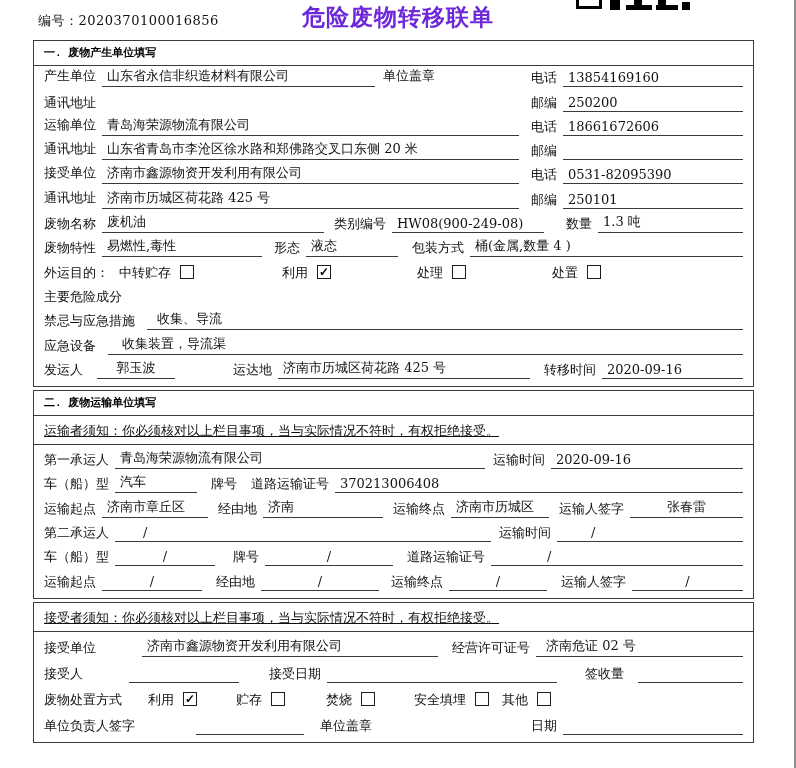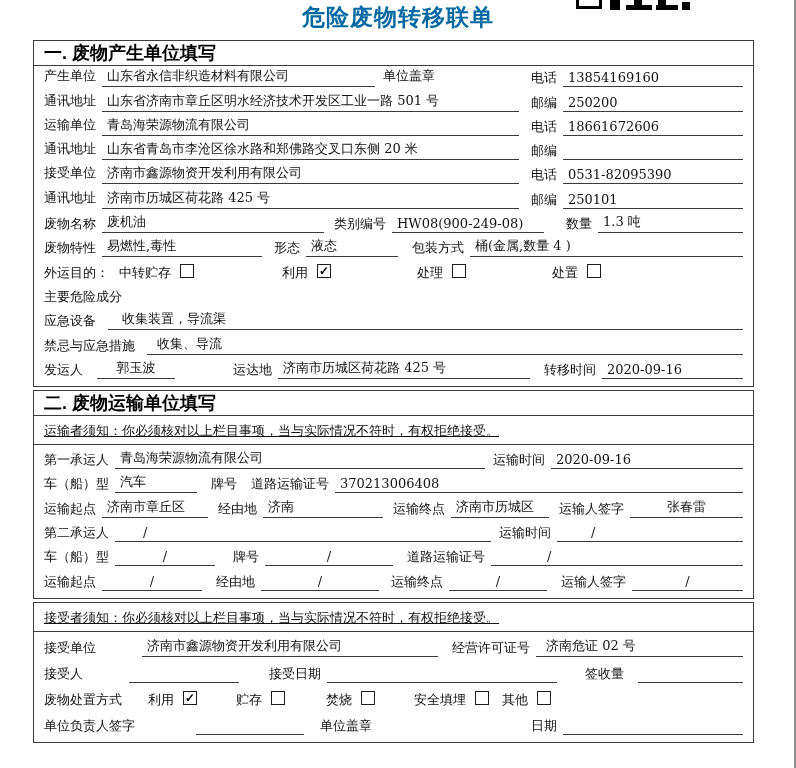--- a/index.html
+++ b/index.html
@@ -3,56 +3,57 @@
 <meta charset="utf-8">
 <style>
   html,body{margin:0;padding:0;}
   body{width:796px;height:768px;background:#ffffff;position:relative;overflow:hidden;
        font-family:"DejaVu Serif","Liberation Serif",serif;color:#111;font-size:13px;}
   .edge-r{position:absolute;right:0;top:0;width:2px;height:768px;background:#8f8f8f;}
   
   .hdr{position:relative;height:40px;}
   .no{position:absolute;left:38px;top:12px;letter-spacing:.5px;}
   .title{position:absolute;left:50%;top:2px;transform:translateX(-50%);
-         font-family:"DejaVu Sans","Liberation Sans",sans-serif;font-weight:700;font-size:23px;letter-spacing:1px;color:#0369a1;white-space:nowrap;}
+         font-family:"DejaVu Sans","Liberation Sans",sans-serif;font-weight:700;font-size:23px;letter-spacing:1px;color:#6d28d9;white-space:nowrap;}
   .qr{position:absolute;left:576px;top:0;width:114px;height:11px;}
   .qr div{position:absolute;background:#000;}
   .qr .q1{left:0;top:0;width:20px;height:6px;background:#fff;border:3px solid #000;border-top:none;}
   .qr .q2{left:34px;top:0;width:10px;height:10px;}
   .qr .q3{left:50px;top:5px;width:26px;height:5px;}
   .qr .q4{left:58px;top:0;width:8px;height:10px;}
   .qr .q5{left:82px;top:0;width:8px;height:10px;}
   .qr .q6{left:80px;top:5px;width:22px;height:5px;}
   .qr .q7{left:106px;top:2px;width:8px;height:8px;}
   
   .sec{border:1.5px solid #3c3c3c;margin:0 0 3px 33px;width:721px;background:#fff;box-sizing:border-box;}
-  .sh{font-family:Liberation Sans, sans-serif;font-weight:700;font-size:18px;color:#000;
+  .sh{font-family:Liberation Mono, monospace;font-weight:700;font-size:11px;color:#000;
       padding:3px 10px 3px 10px;border-bottom:1.5px solid #3c3c3c;line-height:18px;}
   .notice{padding:6px 10px 5px 10px;border-bottom:1.5px solid #3c3c3c;line-height:17px;text-decoration:underline;}
   
   .row{display:flex;align-items:flex-end;padding:0 10px;box-sizing:border-box;}
   .s1 .row{height:24.3px;} .s2 .row{height:24.3px;} .s3 .row{height:26px;}
   .sec .pad-b{height:4px;}
   .row>*{margin-bottom:3px;}
   .lg{display:flex;align-items:flex-start;flex:0 0 auto;}
   .lg>*{margin-bottom:0;}
   .l{white-space:nowrap;margin-right:6px;}
   .v{border-bottom:1px solid #3a3a3a;padding:0 5px 1px 5px;white-space:nowrap;overflow:hidden;margin-right:6px;box-sizing:border-box;flex:0 0 auto;}
   .grow{flex:1 1 auto;margin-right:0;}
   .ctr{text-align:center;}
   
-  .cbi{display:flex;align-items:flex-start;flex:0 0 auto;margin-top:23px;}
+  .cbi{display:flex;align-items:center;flex:0 0 auto;margin-top:23px;}
   .cbi .l{margin-right:9px;}
   .bx{width:12px;height:12px;border:1.4px solid #1d1d1d;display:inline-flex;align-items:center;justify-content:center;
       font-size:12px;line-height:10px;font-weight:700;margin-bottom:1px;color:#000;flex:0 0 auto;}
 </style>
 </head>
 <body>
 
 <div class="hdr">
+  <div class="no"><span>编号：</span><span>2020370100016856</span></div>
   <div class="title">危险废物转移联单</div>
   <div class="qr">
     <div class="q1"></div>
       <div class="q2"></div>
       <div class="q3"></div>
       <div class="q4"></div>
       <div class="q5"></div>
       <div class="q6"></div>
       <div class="q7"></div>
   </div>
@@ -67,21 +68,20 @@
       <span class="v grow">山东省永信非织造材料有限公司</span>
       <span class="l" style="width:142px;margin-left:8px">单位盖章</span>
     </span>
     <span class="l">电话</span>
     <span class="v grow">13854169160</span>
   </div>
 
   <div class="row">
     <span class="lg" style="width:487px">
       <span class="l">通讯地址</span>
-      <span class="v grow" style="margin-right:12px">山东省济南市章丘区明水经济技术开发区工业一路 501 号</span>
     </span>
     <span class="l">邮编</span>
     <span class="v grow">250200</span>
   </div>
 
   <div class="row">
     <span class="lg" style="width:487px">
       <span class="l">运输单位</span>
       <span class="v grow" style="margin-right:12px">青岛海荣源物流有限公司</span>
     </span>
@@ -152,27 +152,27 @@
       <span class="l">处置</span>
       <span class="bx"></span>
     </span>
   </div>
 
   <div class="row">
     <span class="l">主要危险成分</span>
   </div>
 
   <div class="row">
+    <span class="l">禁忌与应急措施</span>
+    <span class="v grow" style="margin-left:6px;padding-left:10px">收集、导流</span>
+  </div>
+
+  <div class="row">
     <span class="l">应急设备</span>
     <span class="v grow" style="margin-left:6px;padding-left:14px">收集装置，导流渠</span>
-  </div>
-
-  <div class="row">
-    <span class="l">禁忌与应急措施</span>
-    <span class="v grow" style="margin-left:6px;padding-left:10px">收集、导流</span>
   </div>
 
   <div class="row">
     <span class="l">发运人</span>
     <span class="v ctr" style="width:78px;margin-left:8px">郭玉波</span>
     <span class="l" style="margin-left:52px">运达地</span>
     <span class="v" style="width:252px">济南市历城区荷花路 425 号</span>
     <span class="l" style="margin-left:8px">转移时间</span>
     <span class="v grow">2020-09-16</span>
   </div>

